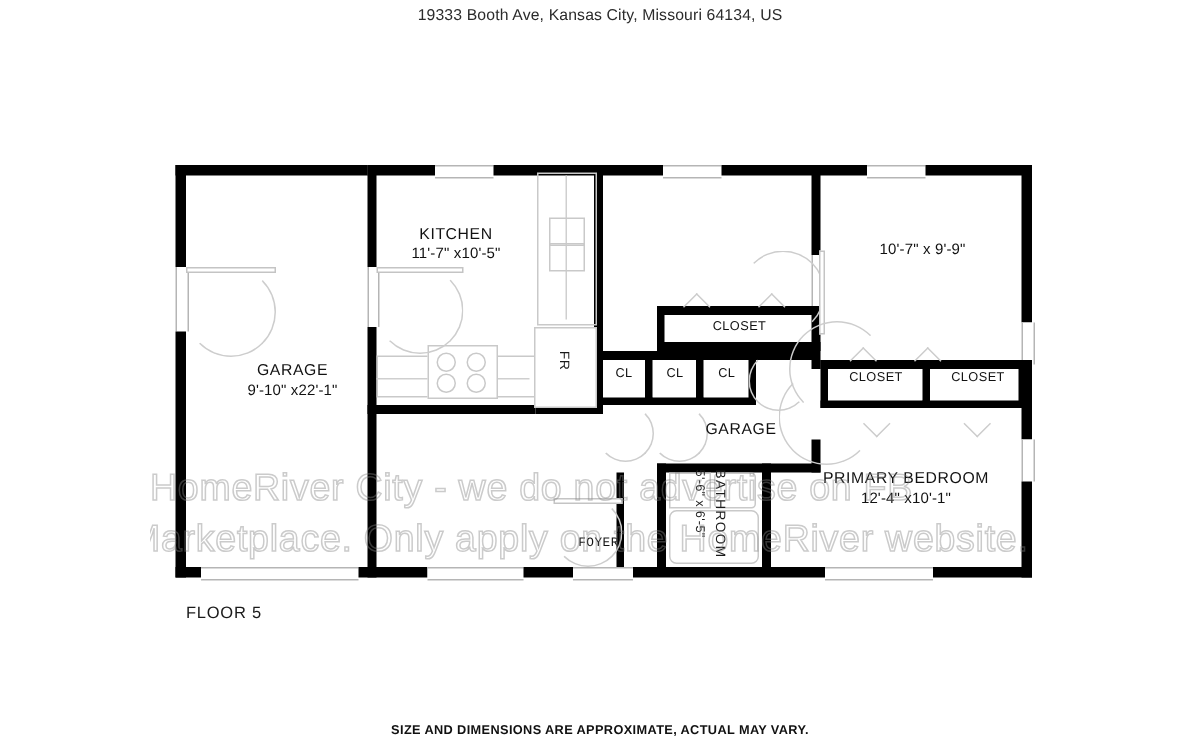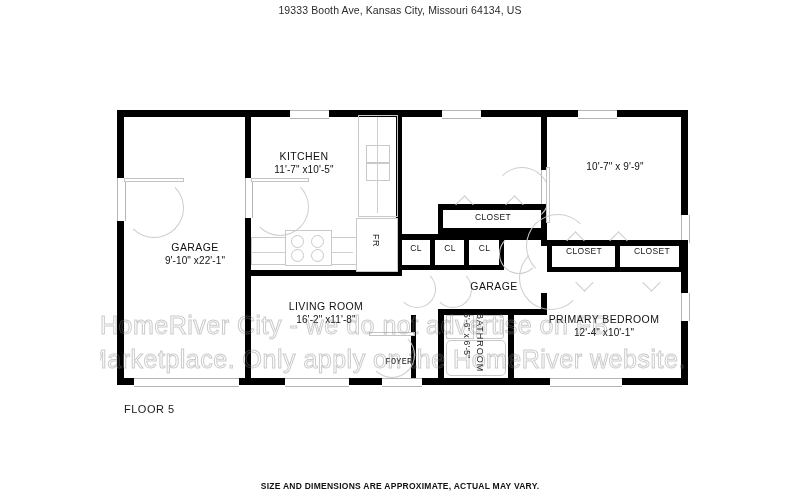--- a/index.html
+++ b/index.html
@@ -189,24 +189,20 @@
   <div class="lbl" style="left:245px;top:150px;width:118px;">
     <div class="nm">KITCHEN</div>
     <div class="dim">11'-7" x10'-5"</div>
   </div>
 
 
   <div class="lbl" style="left:552px;top:160px;width:126px;">
     <div class="dim">10'-7" x 9'-9"</div>
   </div>
 
-  <div class="lbl" style="left:253px;top:300px;width:146px;">
-    <div class="nm">LIVING ROOM</div>
-    <div class="dim">16'-2" x11'-8"</div>
-  </div>
 
   <div class="lbl" style="left:524px;top:313px;width:160px;">
     <div class="nm">PRIMARY BEDROOM</div>
     <div class="dim">12'-4" x10'-1"</div>
   </div>
 
   <div class="vert small" style="left:485px;top:313px;transform:rotate(90deg);font-size:9px;letter-spacing:1px;">BATHROOM</div>
   <div class="vert tiny" style="left:472px;top:313px;transform:rotate(90deg);font-size:8.5px;">5'-6" x 6'-5"</div>
 
   <div class="lbl" style="left:443px;top:280px;width:102px;">

